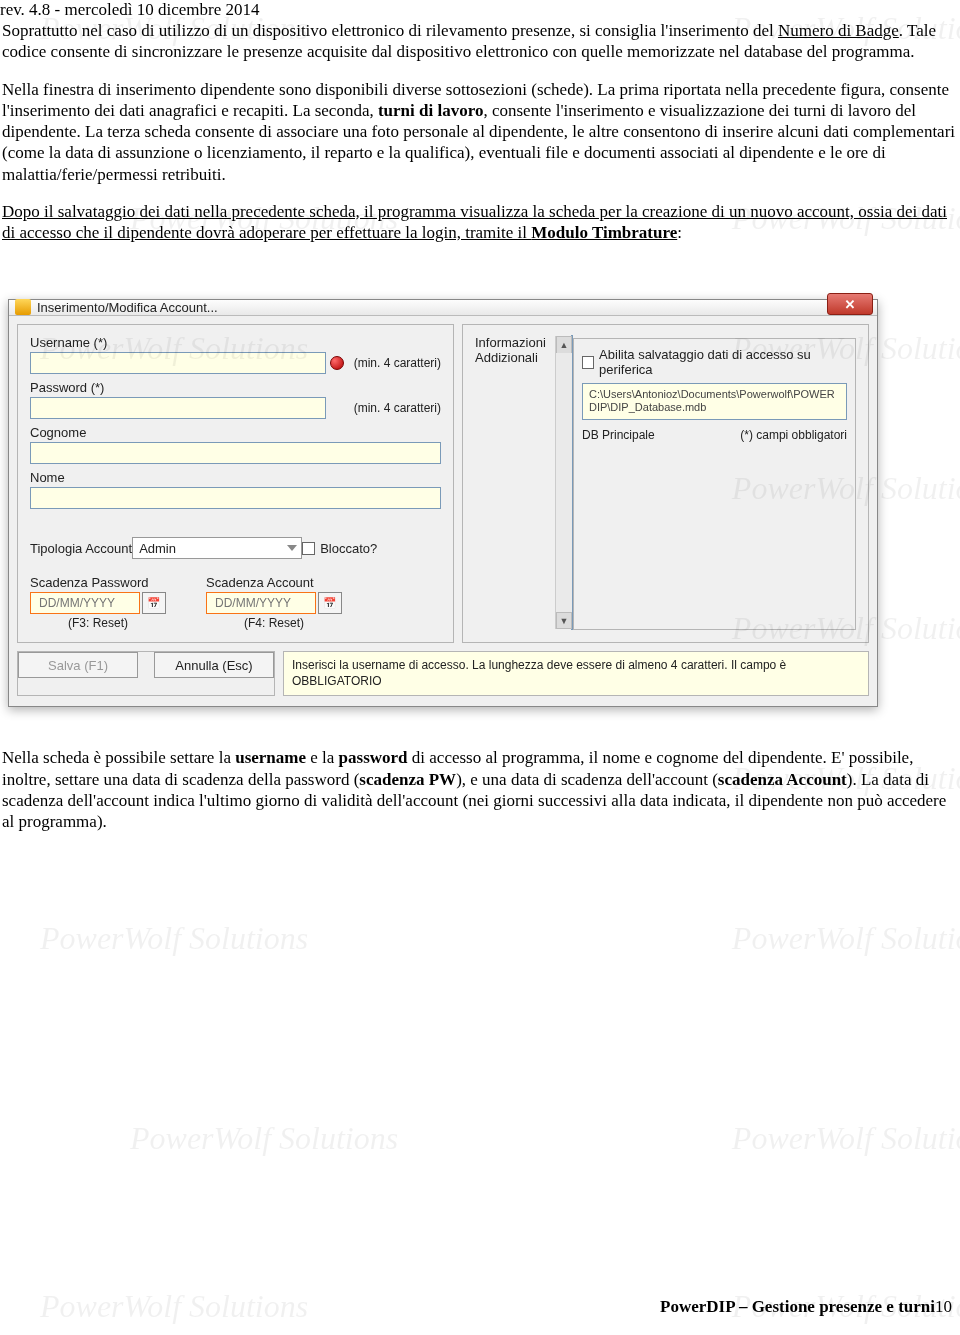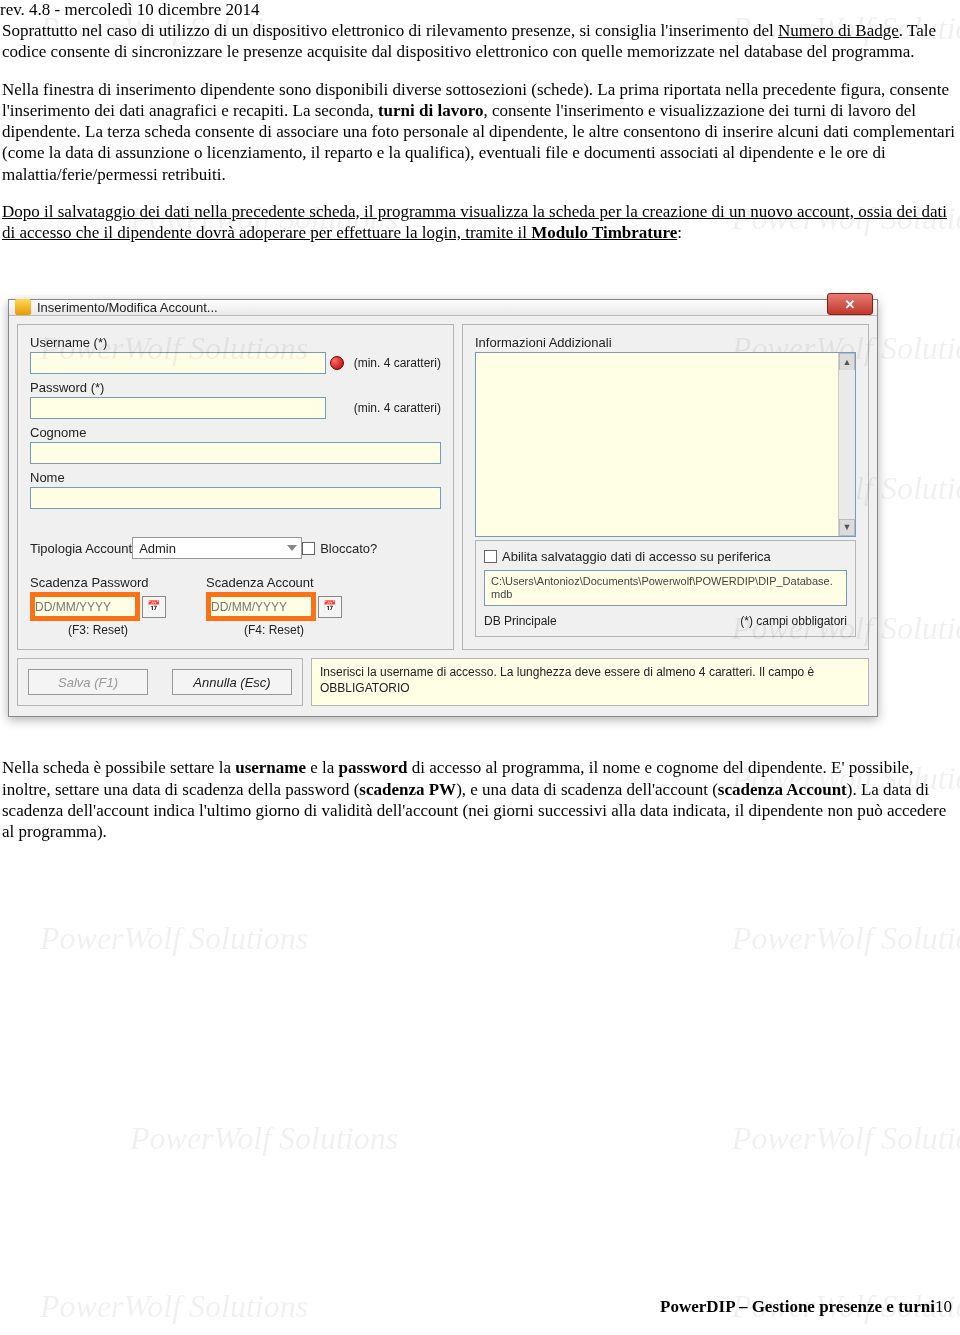--- a/index.html
+++ b/index.html
@@ -75,21 +75,21 @@
     padding: 8px;
     display: flex;
     gap: 8px;
   }
   .panel {
     border: 1px solid #b5b5b5;
     background: #f0f0f0;
     padding: 10px 12px 12px 12px;
   }
   .left-panel { flex: 1 1 430px; }
-  .right-panel { flex: 1 1 400px; display:flex; flex-direction:column; }
+  .right-panel { flex: 1 1 400px; display:flex; flex-direction:row; }
   .form-row { margin-bottom: 4px; }
   .form-label { font-size: 13px; display:block; margin-bottom:2px;}
   .text-input {
     width: 100%;
     height: 22px;
     background: #ffffe6;
     border: 1px solid #7a9ab8;
     border-radius: 0;
     padding: 0 4px;
   }
@@ -113,22 +113,22 @@
   .checkbox-row { display:flex; align-items:center; gap:5px; font-size:13px;}
   .checkbox-box {
     width:13px;height:13px;border:1px solid #666;background:#fff;
   }
   .date-group { display:flex; gap:40px; margin-top:16px;}
   .date-col { }
   .date-input {
     display:flex;align-items:center;gap:2px;
   }
   .date-field {
-    width:110px;height:29px;background:#ffffe6;border:5px solid #f97316;
-    padding:0 0;font-size:12px;color:#555;
+    width:110px;height:22px;background:#ffffe6;border:1px solid #f97316;
+    padding:0 8px;font-size:12px;color:#555;
   }
   .cal-btn {
     width:24px;height:22px;border:1px solid #888;background:#f5f5f5;
     display:flex;align-items:center;justify-content:center;font-size:11px;
   }
   .reset-hint { font-size:12px; text-align:center; margin-top:2px;}
   .textarea {
     flex:1; background:#ffffe6;border:1px solid #7a9ab8; min-height:180px;
     position:relative;
   }
@@ -146,21 +146,21 @@
   .path-box {
     background:#ffffe6;border:1px solid #7a9ab8;padding:4px 6px;
     font-size:11px;color:#444;line-height:1.2;word-break:break-all;
     margin-top:6px;
   }
   .db-row{display:flex;justify-content:space-between;margin-top:8px;font-size:12px;}
   .bottom-row {
     display:flex;gap:8px;padding:0 8px 10px 8px;
   }
   .btn-panel {
-    border:1px solid #b5b5b5;padding:10px;display:flex;gap:24px;font-style:italic;
+    border:1px solid #b5b5b5;display:flex;gap:16px;
   }
   .btn {
     width:120px;height:26px;border:1px solid #999;background:#f4f4f4;
     font-size:13px;display:flex;align-items:center;justify-content:center;
   }
   .btn.disabled{ color:#999; }
   .msg-panel {
     flex:1;border:1px solid #b5b5b5;background:#ffffe6;padding:6px 8px;
     font-size:12px;line-height:1.3;
   }

